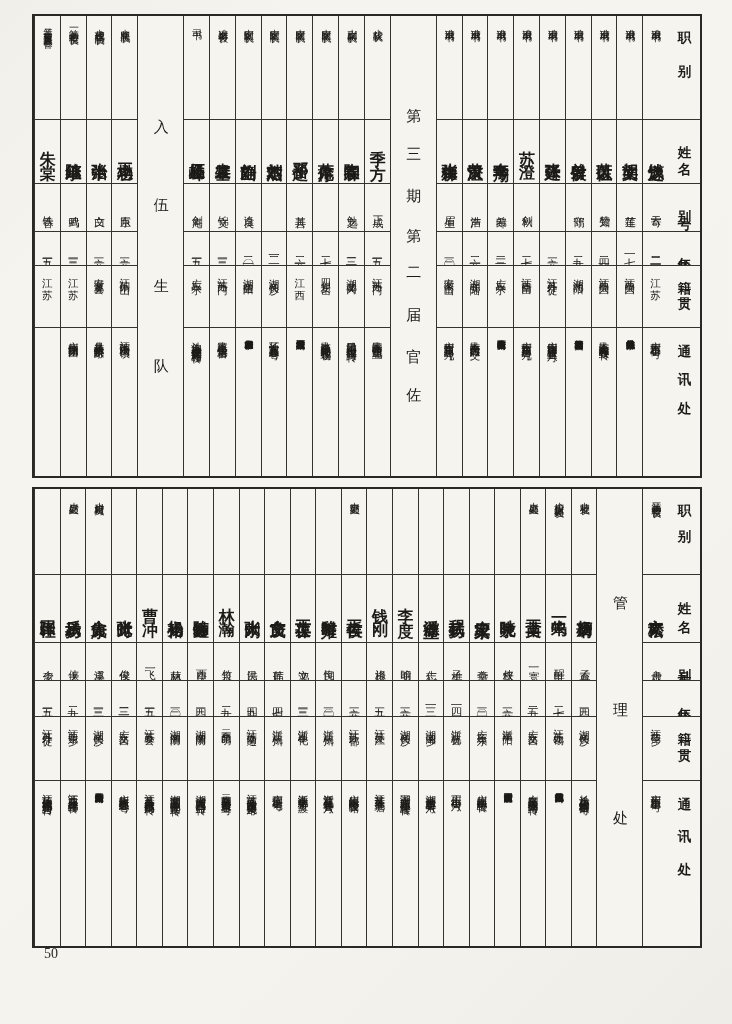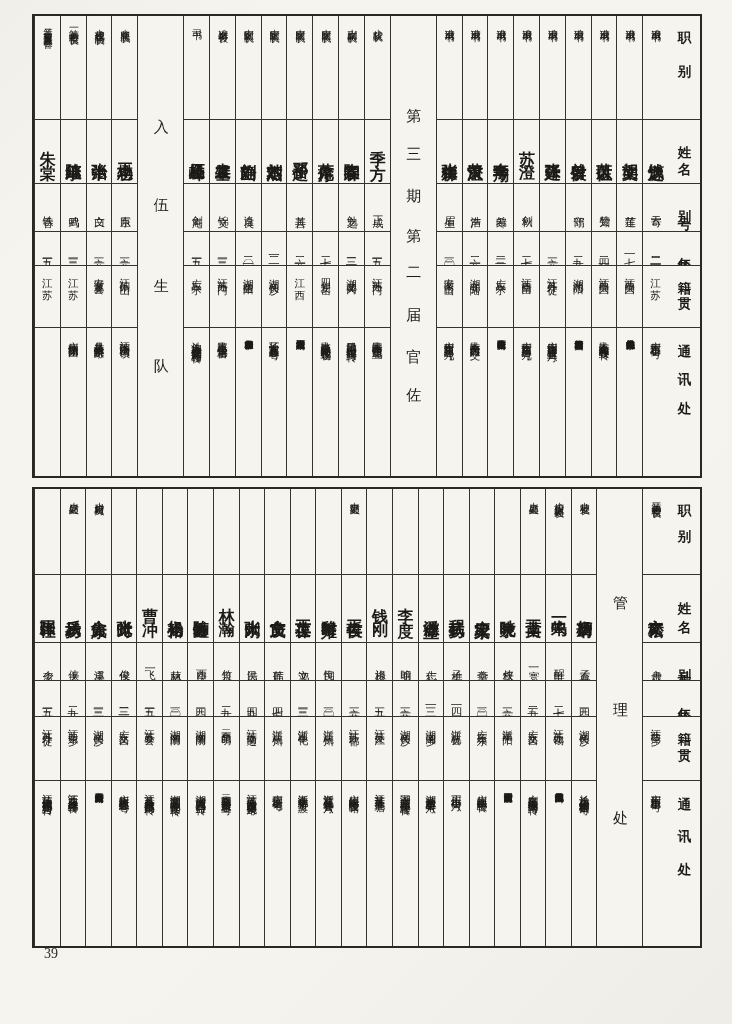--- a/index.html
+++ b/index.html
@@ -1078,14 +1078,14 @@
         </div>
     <div class="cell f-origin">
           <span>江苏丹徒</span>
         </div>
     <div class="cell f-address">
           <span>江苏扬州城内德新典当转</span>
         </div>
   </div>
 </div>
 
-  <div class="page-number">39</div>
+  <div class="page-number">50</div>
 </div>
 
 </body></html>

